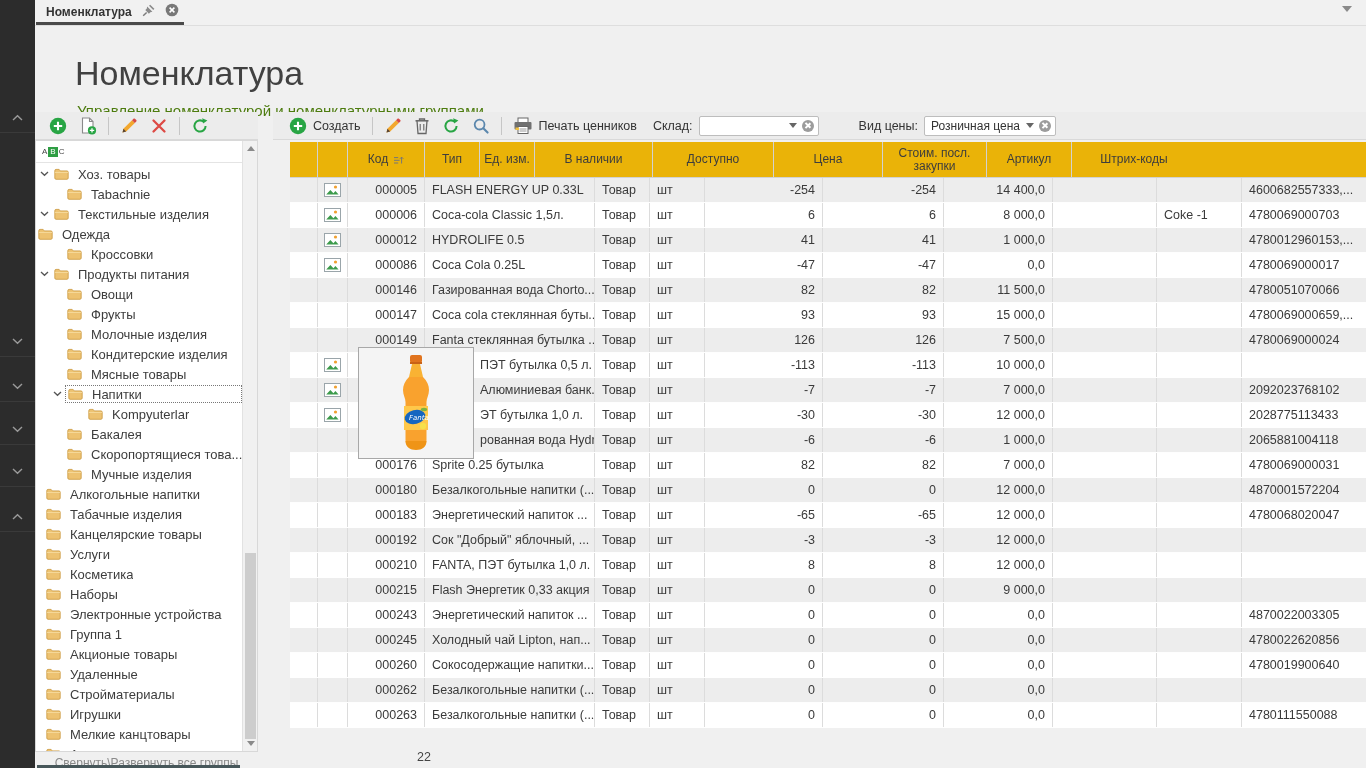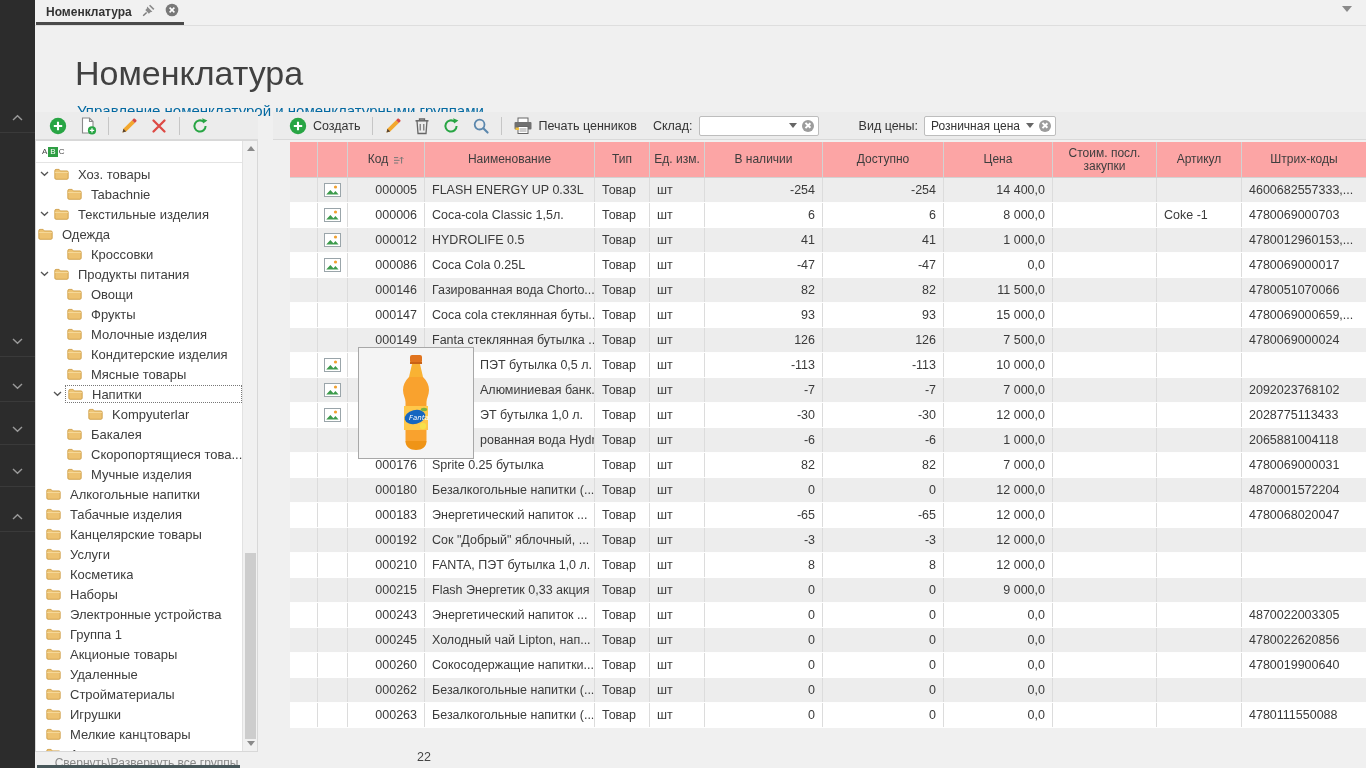--- a/index.html
+++ b/index.html
@@ -12,21 +12,21 @@
   .rail-sep{position:absolute;left:0;width:35px;height:1px;background:#3a3a3a;}
   
   #tabbar{left:35px;top:0;width:1331px;height:26px;background:#f1f1f1;border-bottom:1px solid #dedede;box-sizing:border-box;}
   #tab{position:absolute;left:2px;top:0;height:23px;display:flex;align-items:center;padding:0 10px 0 9px;gap:10px;}
   #tab .lbl{font-size:12px;font-weight:bold;color:#333;}
   #tab-underline{position:absolute;left:1px;top:22px;width:148px;height:3px;background:#4a4a4a;}
   #tabbar-caret{position:absolute;right:14px;top:6px;width:0;height:0;border-left:5px solid transparent;border-right:5px solid transparent;border-top:6px solid #8a8a8a;}
   
   #pagehead{left:35px;top:26px;width:1331px;height:86px;background:#f0f0f0;}
   #title{position:absolute;left:40px;top:28px;font-size:34px;color:#414141;}
-  #subtitle{position:absolute;left:42px;top:76px;font-size:15px;color:#0369a1;}
+  #subtitle{position:absolute;left:42px;top:76px;font-size:15px;color:#4d7c0f;}
   
   .toolbar{background:#ececec;border-bottom:1px solid #d9d9d9;box-sizing:border-box;display:flex;align-items:center;}
   #ltoolbar{left:35px;top:112px;width:223px;height:28px;padding-left:8px;}
   #mtoolbar{left:273px;top:112px;width:1093px;height:28px;padding-left:10px;}
   .tbtn{height:24px;display:flex;align-items:center;justify-content:center;padding:0 6px;gap:6px;cursor:pointer;border-radius:2px;}
   .tbtn span.txt{font-size:12.5px;color:#333;white-space:nowrap;}
   .tsep{width:1px;height:18px;background:#c6c6c6;margin:0 5px;}
   .tlabel{font-size:12.5px;color:#333;white-space:nowrap;}
   .combo{height:20px;background:#fff;border:1px solid #bdbdbd;border-radius:2px;display:flex;align-items:center;box-sizing:border-box;padding:0 4px 0 6px;gap:5px;cursor:pointer;}
   .combo .val{flex:1;font-size:12px;color:#333;white-space:nowrap;overflow:hidden;}
@@ -46,21 +46,21 @@
   #sthumb{position:absolute;left:2px;width:11px;background:#cdcdcd;}
   #tree{position:absolute;left:0;top:23px;right:15px;bottom:0;overflow:hidden;}
   .titem{height:20px;display:flex;align-items:center;cursor:pointer;}
   .titem .chev{width:16px;flex:0 0 16px;display:flex;align-items:center;justify-content:center;}
   .titem .node{flex:1;display:flex;align-items:center;gap:9px;height:18px;padding:0 2px;box-sizing:border-box;}
   .titem .node.sel{border:1px dotted #777;}
   .titem .lbl{font-size:13px;color:#3d3d3d;white-space:nowrap;overflow:hidden;}
   #treefoot{left:35px;top:756px;width:223px;height:20px;text-align:center;font-size:12px;color:#8a8a8a;cursor:pointer;}
   #darkstrip{left:37px;top:765px;width:203px;height:3px;background:#47575a;}
   
-  #thead{left:290px;top:142px;width:1076px;height:36px;display:flex;background:#fca5a5;border-bottom:1px solid #d2d2d2;box-sizing:border-box;}
+  #thead{left:290px;top:142px;width:1076px;height:36px;display:flex;background:#eab308;border-bottom:1px solid #d2d2d2;box-sizing:border-box;}
   .th{display:flex;align-items:center;justify-content:center;text-align:center;font-size:12px;color:#3d3d3d;line-height:13px;border-right:1px solid #d2d2d2;box-sizing:border-box;gap:5px;}
   .th:last-child{border-right:none;}
   #rows{left:290px;top:178px;width:1076px;}
   .tr{display:flex;height:25px;box-sizing:border-box;border-bottom:1px solid rgba(255,255,255,.9);cursor:default;}
   .tr.odd{background:#ededed;} .tr.even{background:#fff;}
   .td{display:flex;align-items:center;padding:0 7px;font-size:12.5px;color:#3a3a3a;white-space:nowrap;overflow:hidden;border-right:1px solid #dcdcdc;box-sizing:border-box;}
   .td.r{justify-content:flex-end;} .td:last-child{border-right:none;}
   .td.ic{justify-content:center;padding:0;}
   #count{left:348px;top:750px;width:152px;text-align:center;font-size:12.5px;color:#444;}
   
@@ -617,23 +617,20 @@
       <div class="th" style="width: 77px;">
         <span>Код</span>
         <span style="display: flex;">
           <svg width="11" height="10" viewBox="0 0 11 10">
             <path d="M1 2.6h4.2M1 5.3h5.6M1 8h4.2" stroke="#777" stroke-width="1"></path>
             <path d="M8.6 8.5V2.2" stroke="#777" stroke-width="1"></path>
             <path d="M6.9 3.8l1.7-1.7 1.7 1.7" fill="none" stroke="#777" stroke-width="1"></path>
           </svg>
         </span>
       </div>
-      <div class="th" style="width: 170px;">
-        <span>Наименование</span>
-      </div>
       <div class="th" style="width: 55px;">
         <span>Тип</span>
       </div>
       <div class="th" style="width: 55px;">
         <span>Ед. изм.</span>
       </div>
       <div class="th" style="width: 118px;">
         <span>В наличии</span>
       </div>
       <div class="th" style="width: 121px;">

